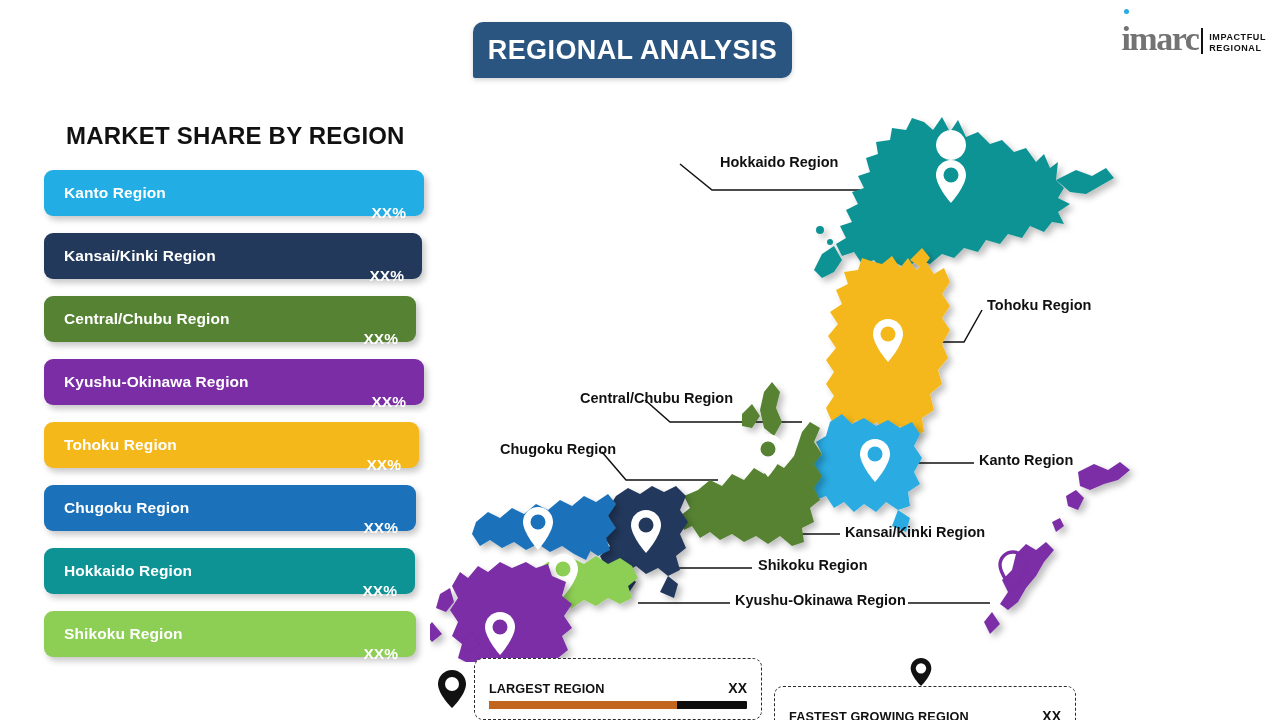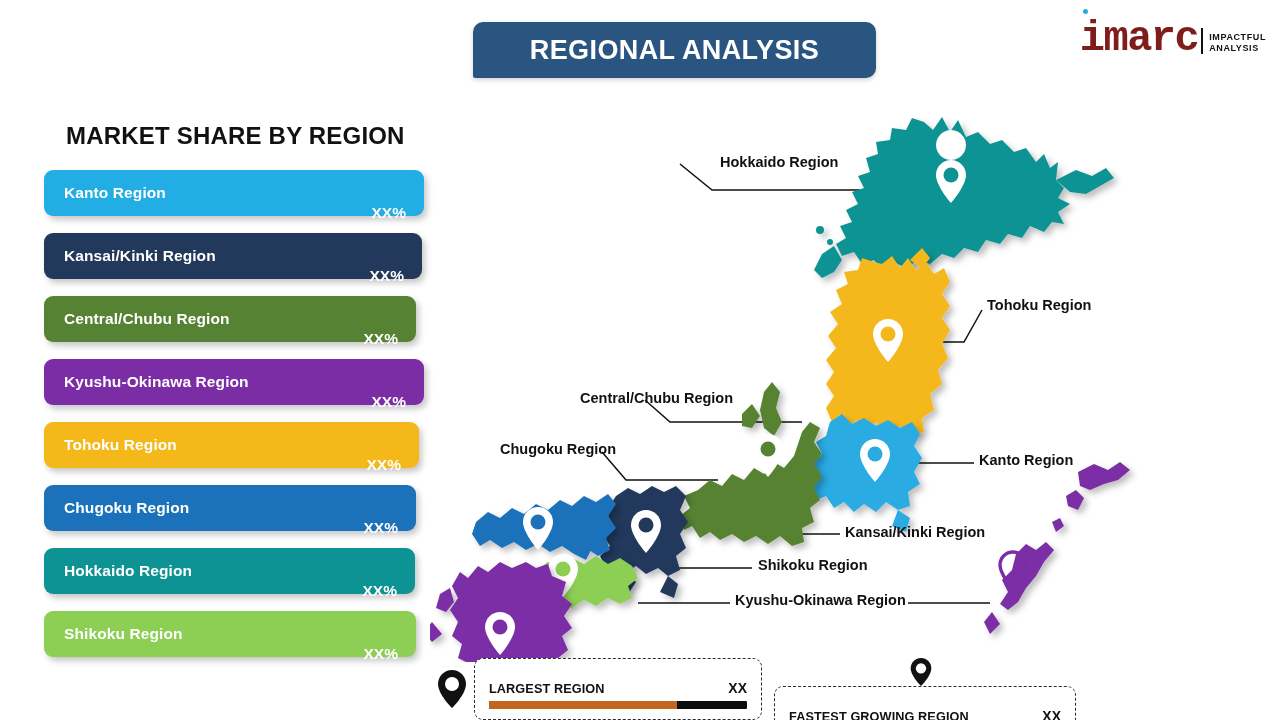--- a/index.html
+++ b/index.html
@@ -9,33 +9,33 @@
     background:#ffffff;
     font-family:"Liberation Sans", sans-serif;
     overflow:hidden;
     position:relative;
   }
   .slide{position:absolute;inset:0;}
 
   
   .title-banner{
     position:absolute;left:473px;top:22px;
-    width:403px;height:56px;
+    width:319px;height:56px;
     background:#2A5580;
     border-radius:10px 10px 10px 2px;
     display:flex;align-items:center;justify-content:center;
     box-shadow:0 2px 5px rgba(0,0,0,.18);
   }
   .title-banner .t{
     color:#ffffff;font-size:27px;font-weight:bold;letter-spacing:.4px;
     white-space:nowrap;
   }
 
   .logo{position:absolute;right:14px;top:16px;display:flex;align-items:flex-end;height:40px;}
-  .logo-word{position:relative;font-size:42px;font-weight:bold;color:#7f1d1d;letter-spacing:-1.5px;line-height:34px;font-family:Liberation Mono, monospace;}
+  .logo-word{position:relative;font-size:34px;font-weight:bold;color:#737373;letter-spacing:-1.5px;line-height:34px;font-family:Liberation Serif, serif;}
   .logo-dot{position:absolute;left:3px;top:-7px;width:5px;height:5px;border-radius:50%;background:#29ABE2;}
   .logo-bar{width:2px;height:26px;background:#111;margin:0 6px 2px 3px;}
   .logo-tag{display:flex;flex-direction:column;justify-content:center;margin-bottom:2px;}
   .logo-tag span{font-size:9px;font-weight:bold;color:#111;letter-spacing:.6px;line-height:11px;}
 
   
   .list-title{
     position:absolute;left:66px;top:122px;
     font-size:24px;font-weight:bold;color:#111;letter-spacing:.2px;
   }
@@ -85,21 +85,21 @@
   <div class="title-banner">
     <span class="t">REGIONAL ANALYSIS</span>
   </div>
 
   <div class="logo">
     <div class="logo-word">imarc</div>
     <div class="logo-dot"></div>
     <div class="logo-bar"></div>
     <div class="logo-tag">
       <span>IMPACTFUL</span>
-      <span>ANALYSIS</span>
+      <span>REGIONAL</span>
     </div>
   </div>
 
   <div class="list-title">MARKET SHARE BY REGION</div>
   <div class="bars" id="bars">
       <div class="bar" style="background: rgb(34, 173, 228); width: 380px;">
         <span class="nm">Kanto  Region</span>
         <span class="pc">XX%</span>
       </div>
       <div class="bar" style="background: rgb(35, 57, 91); width: 378px;">

